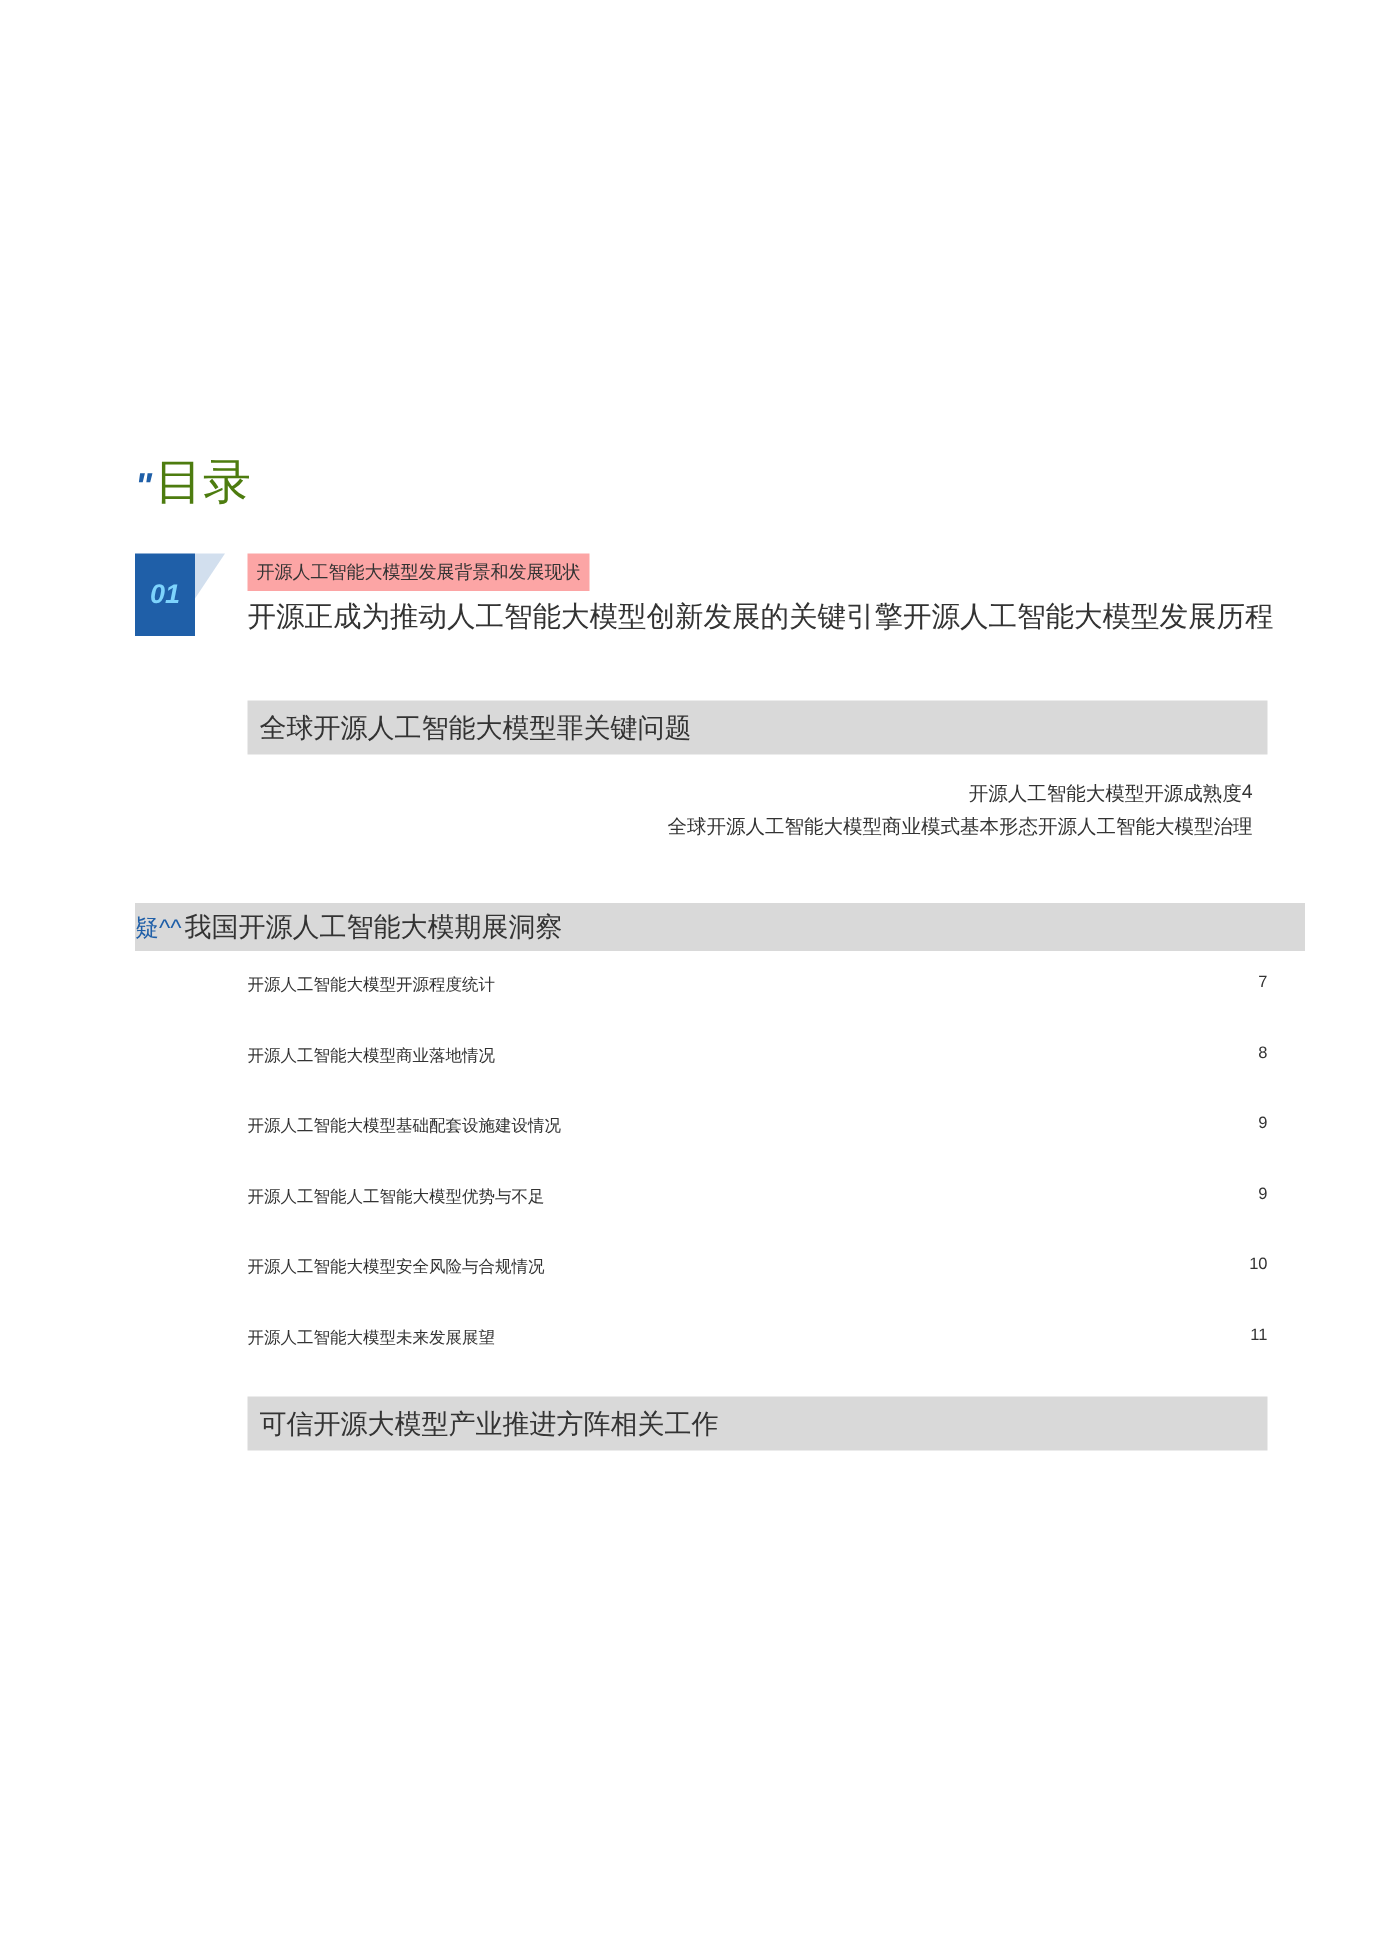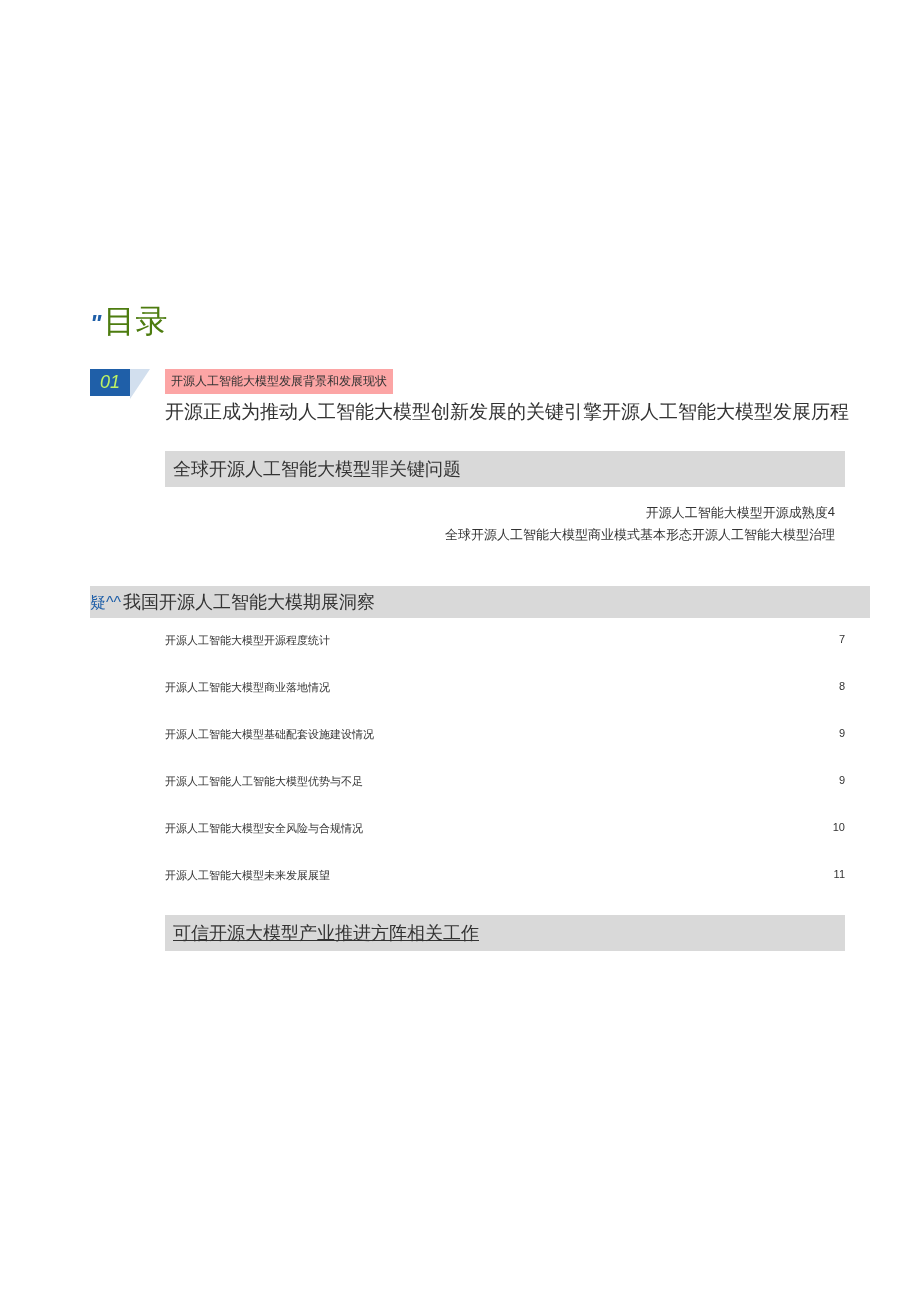--- a/index.html
+++ b/index.html
@@ -31,24 +31,24 @@
       font-style: italic;
     }
     .title {
       font-size: 32px;
       color: #4d7c0f;
       font-weight: 300;
     }
     .section-badge {
       display: inline-block;
       background: #1f5fa8;
-      color: #bef264;
-      font-weight: normal;
+      color: #7dd3fc;
+      font-weight: bold;
       font-size: 18px;
-      padding: 3px 10px;
+      padding: 17px 10px;
       font-style: italic;
       position: relative;
     }
     .section-badge::after {
       content: "";
       position: absolute;
       right: -20px;
       top: 0;
       border-top: 30px solid rgba(31,95,168,0.2);
       border-right: 20px solid transparent;
@@ -68,21 +68,21 @@
       display: inline-block;
       color: #333;
     }
     .subtext {
       font-size: 19px;
       color: #333;
       margin-top: 4px;
       line-height: 1.5;
     }
     .section2 {
-      margin-top: 24px;
+      margin-top: 40px;
       margin-left: 75px;
     }
     .grey-heading-wide {
       background: #d9d9d9;
       font-size: 18px;
       padding: 6px 8px;
       color: #333;
       width: 680px;
       display: block;
     }
@@ -128,21 +128,20 @@
     .toc-row-spaced {
       display: flex;
       justify-content: space-between;
       font-size: 11px;
       width: 680px;
       margin-bottom: 32px;
     }
     .section4 {
       margin-top: 15px;
       margin-left: 75px;
-      text-decoration: underline;
     }
   </style>
 </head>
 <body>
 
 <div class="page">
 
   <div class="title-row">
     <span class="quote-mark">"</span>
     <span class="title">目录</span>

